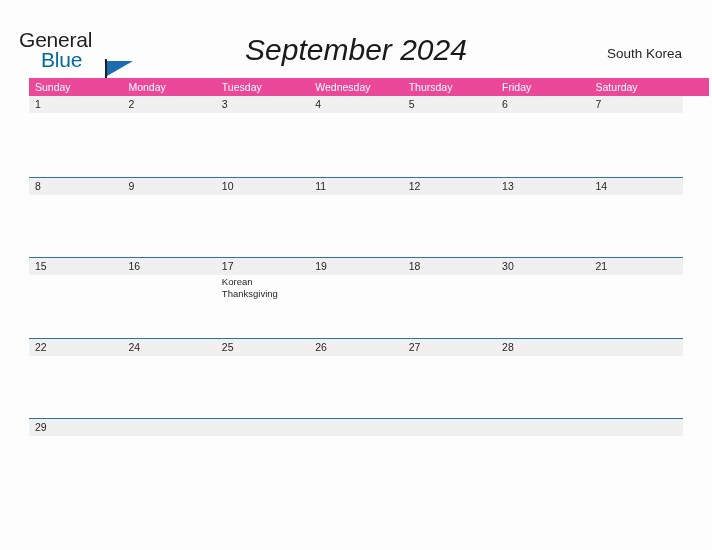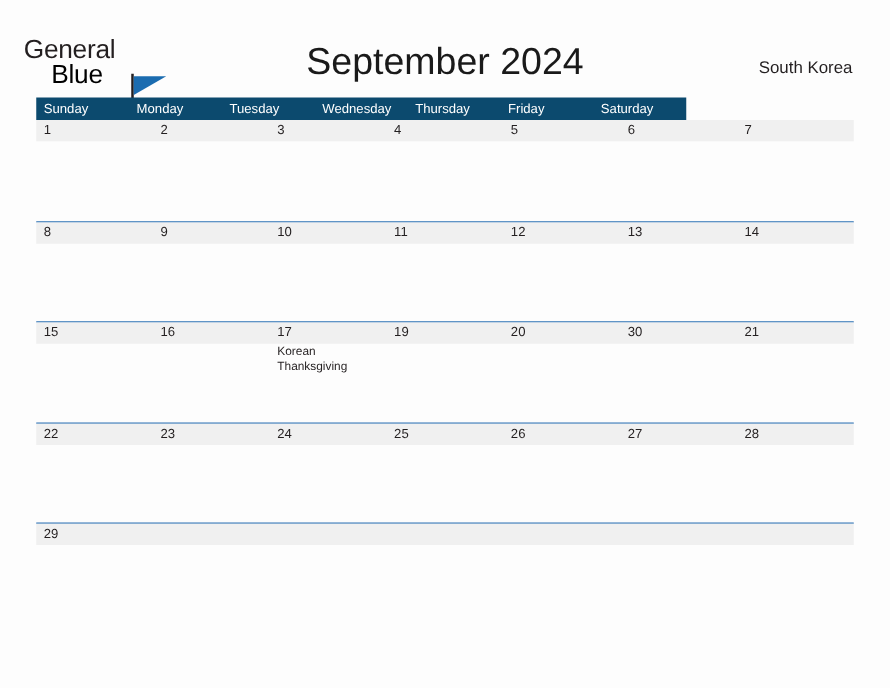--- a/index.html
+++ b/index.html
@@ -44,21 +44,21 @@
     letter-spacing: -0.2px;
     font-family: "Liberation Sans", sans-serif;
     white-space: nowrap;
   }
   .logo-row2 {
     position: absolute;
     left: 22px;
     top: 20px;
     font-size: 21px;
     line-height: 22px;
-    color: #000000;
+    color: #0369a1;
     letter-spacing: -0.2px;
     font-family: "Liberation Sans", sans-serif;
     white-space: nowrap;
   }
   .logo-flag {
     position: absolute;
     left: 88px;
     top: 32px;
     width: 0;
     height: 0;
@@ -80,20 +80,21 @@
     top: 30px;
     width: 712px;
     text-align: center;
     font-size: 30px;
     line-height: 40px;
     color: #1a1a1a;
     font-weight: normal;
     font-family: "Liberation Sans", sans-serif;
     margin: 0;
     letter-spacing: 0px;
+    font-style: italic;
   }
 
   .region-label {
     position: absolute;
     right: 30px;
     top: 45px;
     font-size: 13.5px;
     line-height: 18px;
     color: #231f20;
     font-family: "Liberation Sans", sans-serif;
@@ -103,23 +104,23 @@
   
   .calendar {
     position: absolute;
     left: 29px;
     top: 78px;
     width: 654px;
   }
 
   .dow-header {
     display: flex;
-    width: 520px;
+    width: 680px;
     height: 18px;
-    background: #0c4a6e;
+    background: #ec4899;
   }
   .dow-cell {
     width: 93.43px;
     height: 18px;
     color: #ffffff;
     font-size: 10.5px;
     line-height: 18px;
     padding-left: 6px;
     font-family: "Liberation Sans", sans-serif;
     white-space: nowrap;
@@ -271,38 +272,35 @@
           <div class="day-cell">
             <span class="day-num">17</span>
             <div class="day-events">
               <span class="event-text">Korean Thanksgiving</span>
             </div>
           </div>
           <div class="day-cell">
             <span class="day-num">19</span>
           </div>
           <div class="day-cell">
-            <span class="day-num">20</span>
+            <span class="day-num">18</span>
           </div>
           <div class="day-cell">
             <span class="day-num">30</span>
           </div>
           <div class="day-cell">
             <span class="day-num">21</span>
           </div>
         </div>
       </div>
       <div class="week-row">
         <div class="week-band"></div>
         <div class="week-cells">
           <div class="day-cell">
             <span class="day-num">22</span>
-          </div>
-          <div class="day-cell">
-            <span class="day-num">23</span>
           </div>
           <div class="day-cell">
             <span class="day-num">24</span>
           </div>
           <div class="day-cell">
             <span class="day-num">25</span>
           </div>
           <div class="day-cell">
             <span class="day-num">26</span>
           </div>

